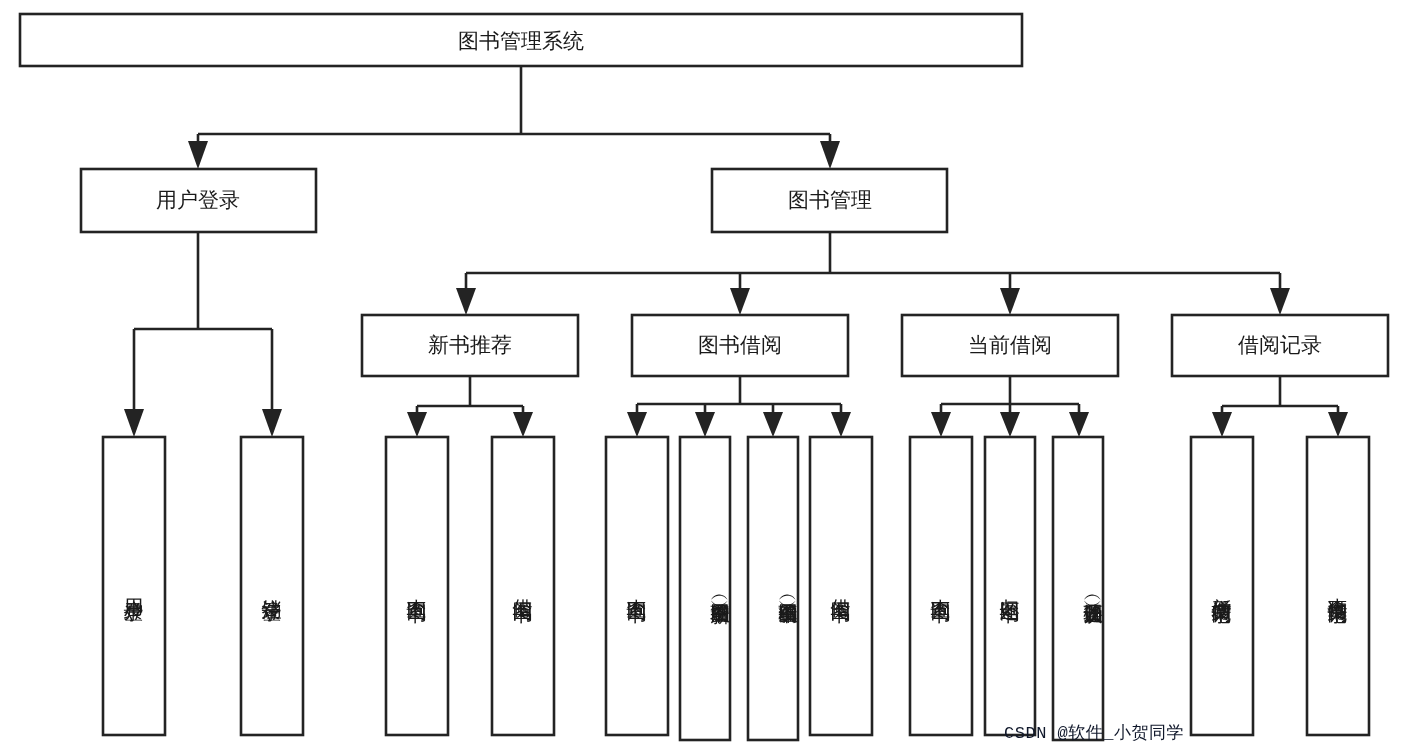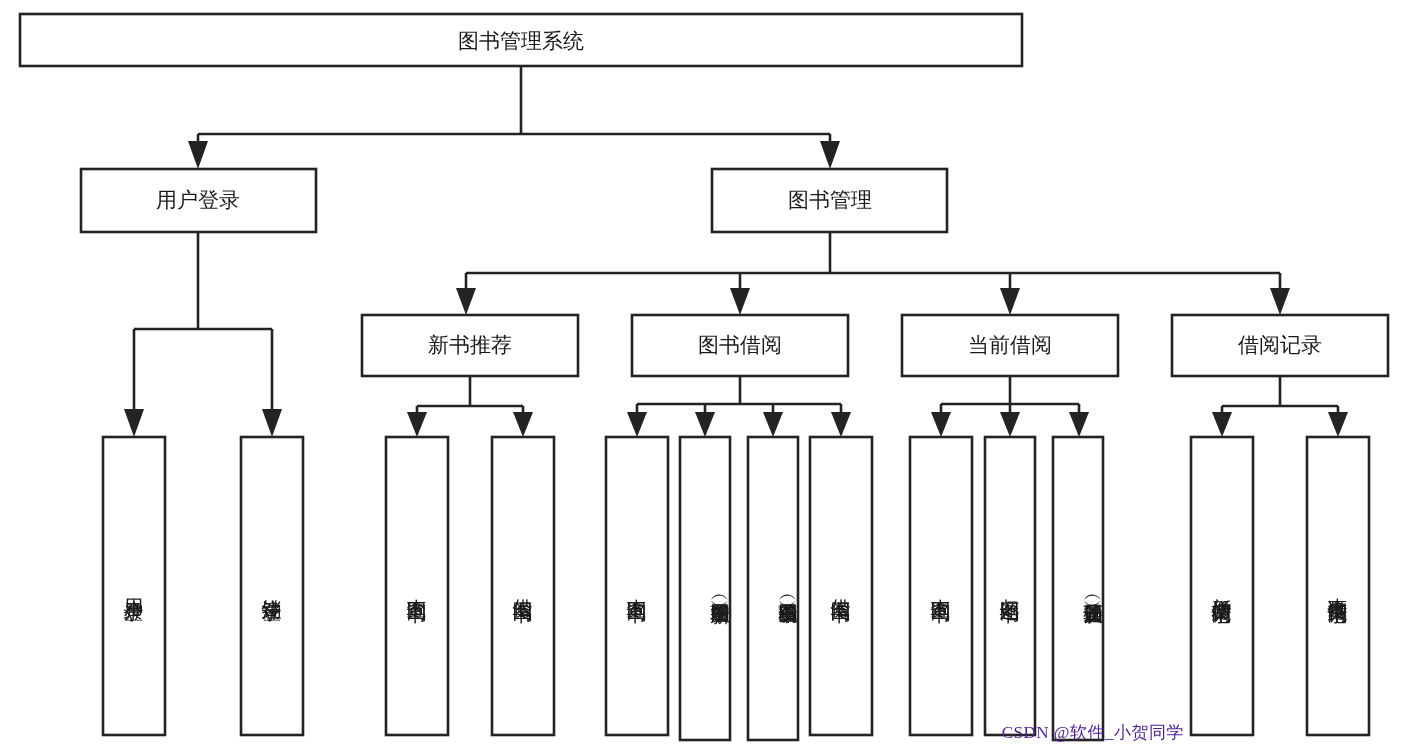--- a/index.html
+++ b/index.html
@@ -59,23 +59,23 @@
     letter-spacing: 1.5px;
     color: #1a1a1a;
     text-align: center;
     white-space: nowrap;
     pointer-events: none;
   }
   .watermark {
     position: absolute;
     right: 10px;
     bottom: 3px;
-    font-family: Liberation Serif, serif;
+    font-family: Liberation Mono, monospace;
     font-size: 17px;
-    color: #4c1d95;
+    color: #0f172a;
     letter-spacing: 0.5px;
     white-space: nowrap;
   }
 </style>
 </head>
 <body>
 
 <div id="diagram-root">
 
   <svg id="tree-svg" viewBox="0 0 1405 747" xmlns="http://www.w3.org/2000/svg">

